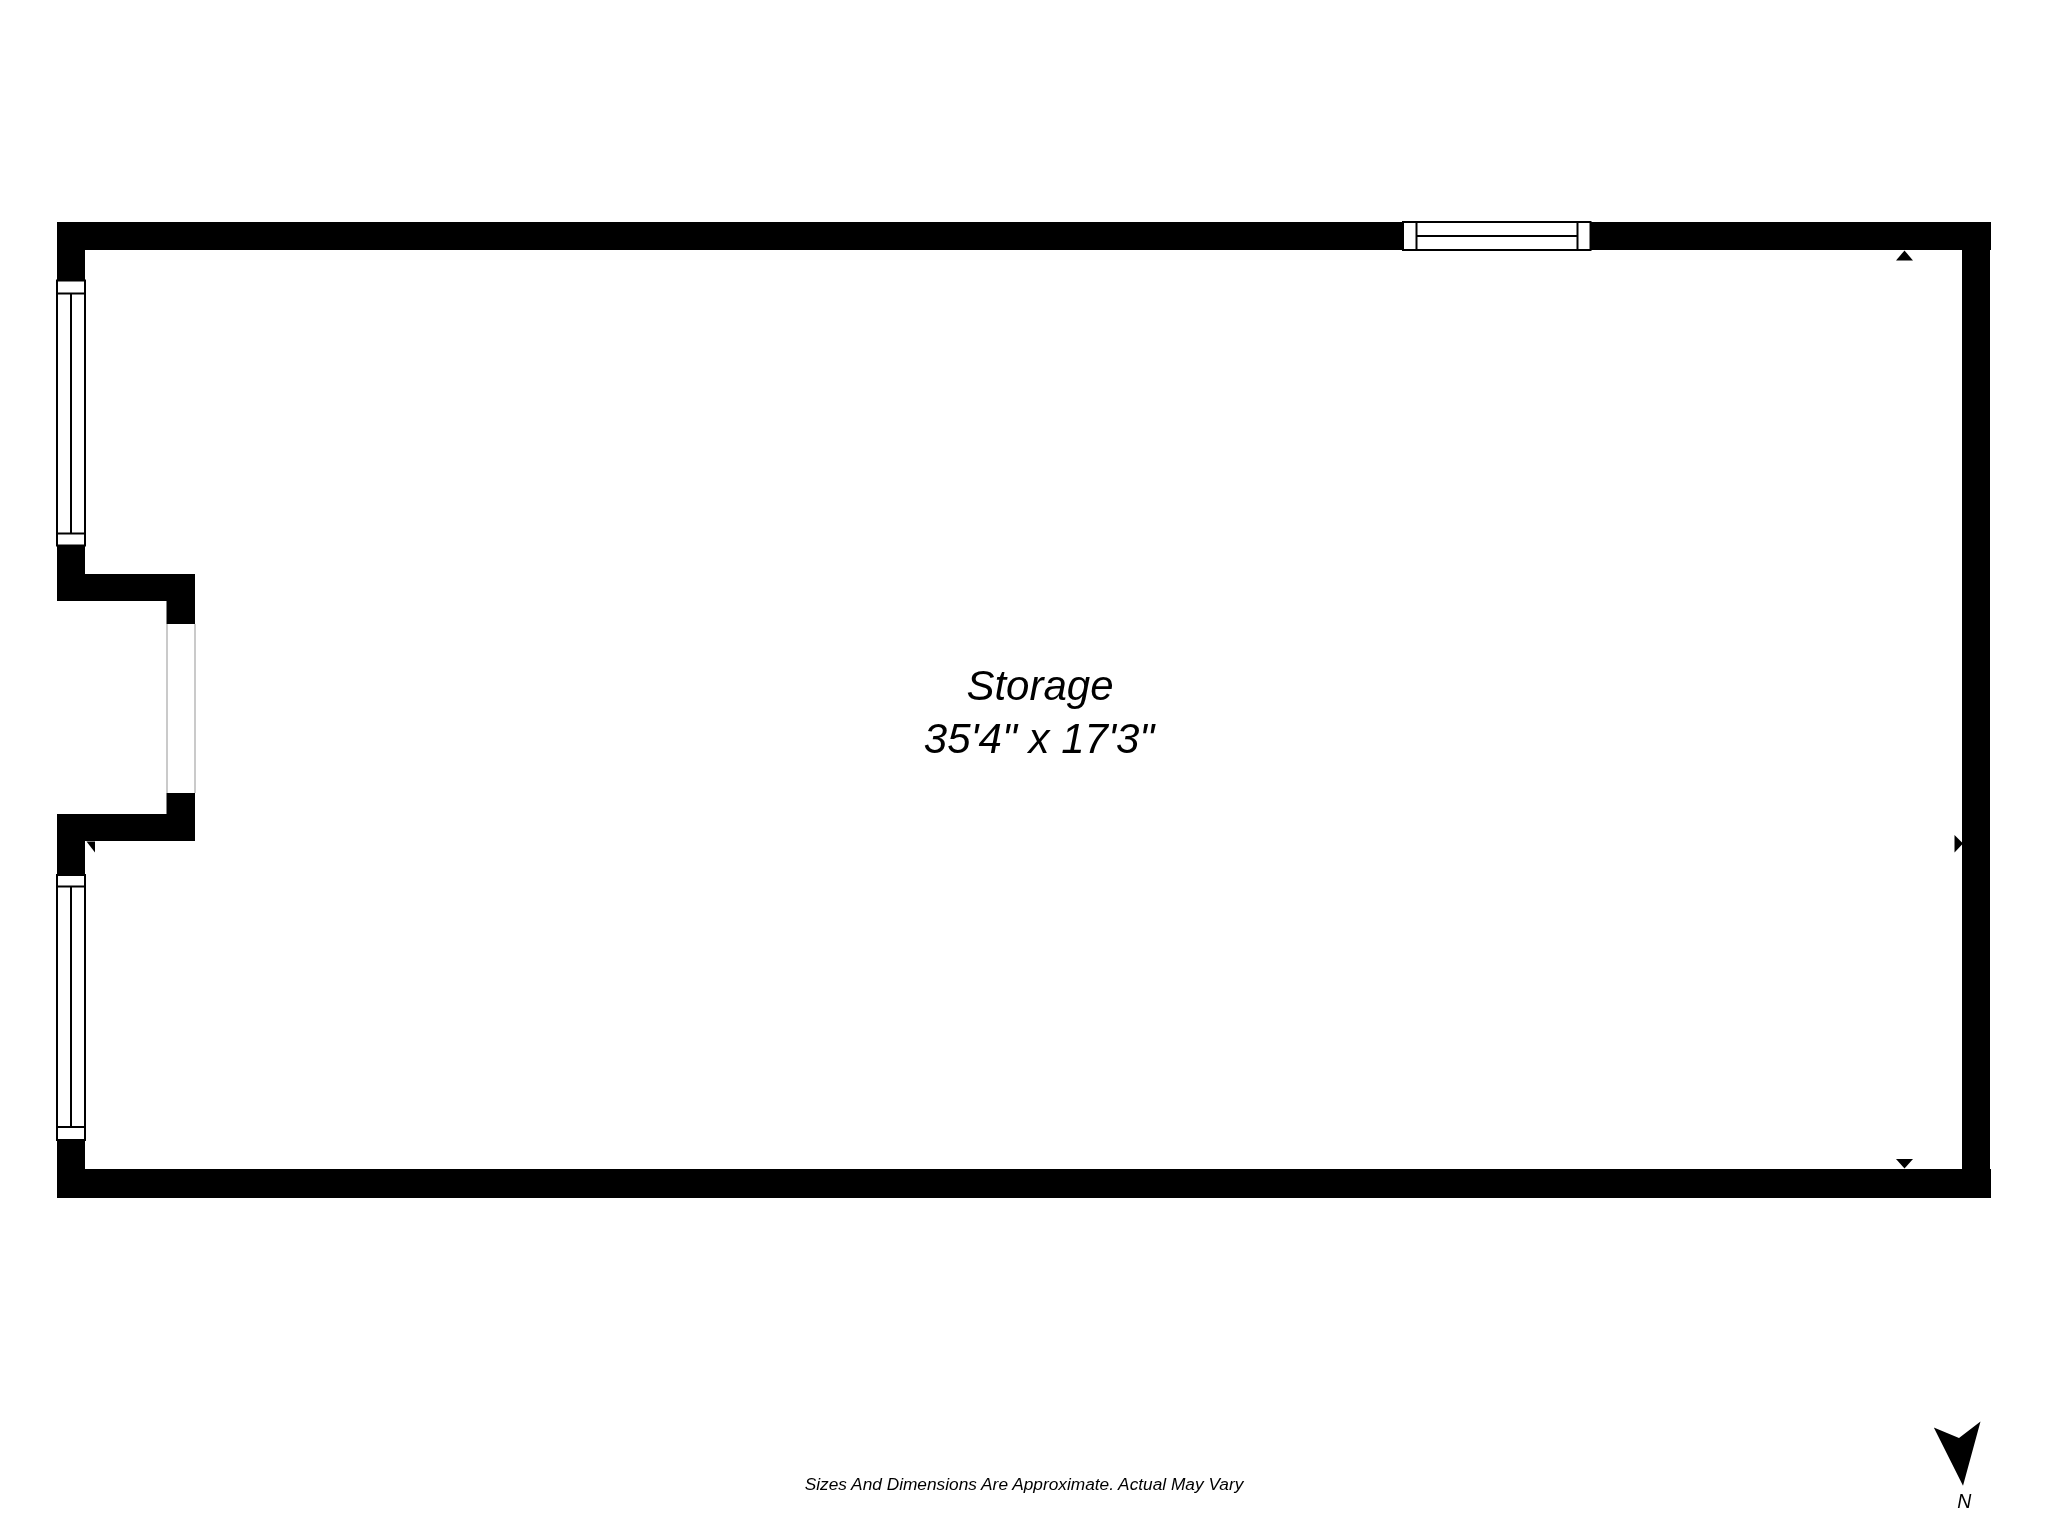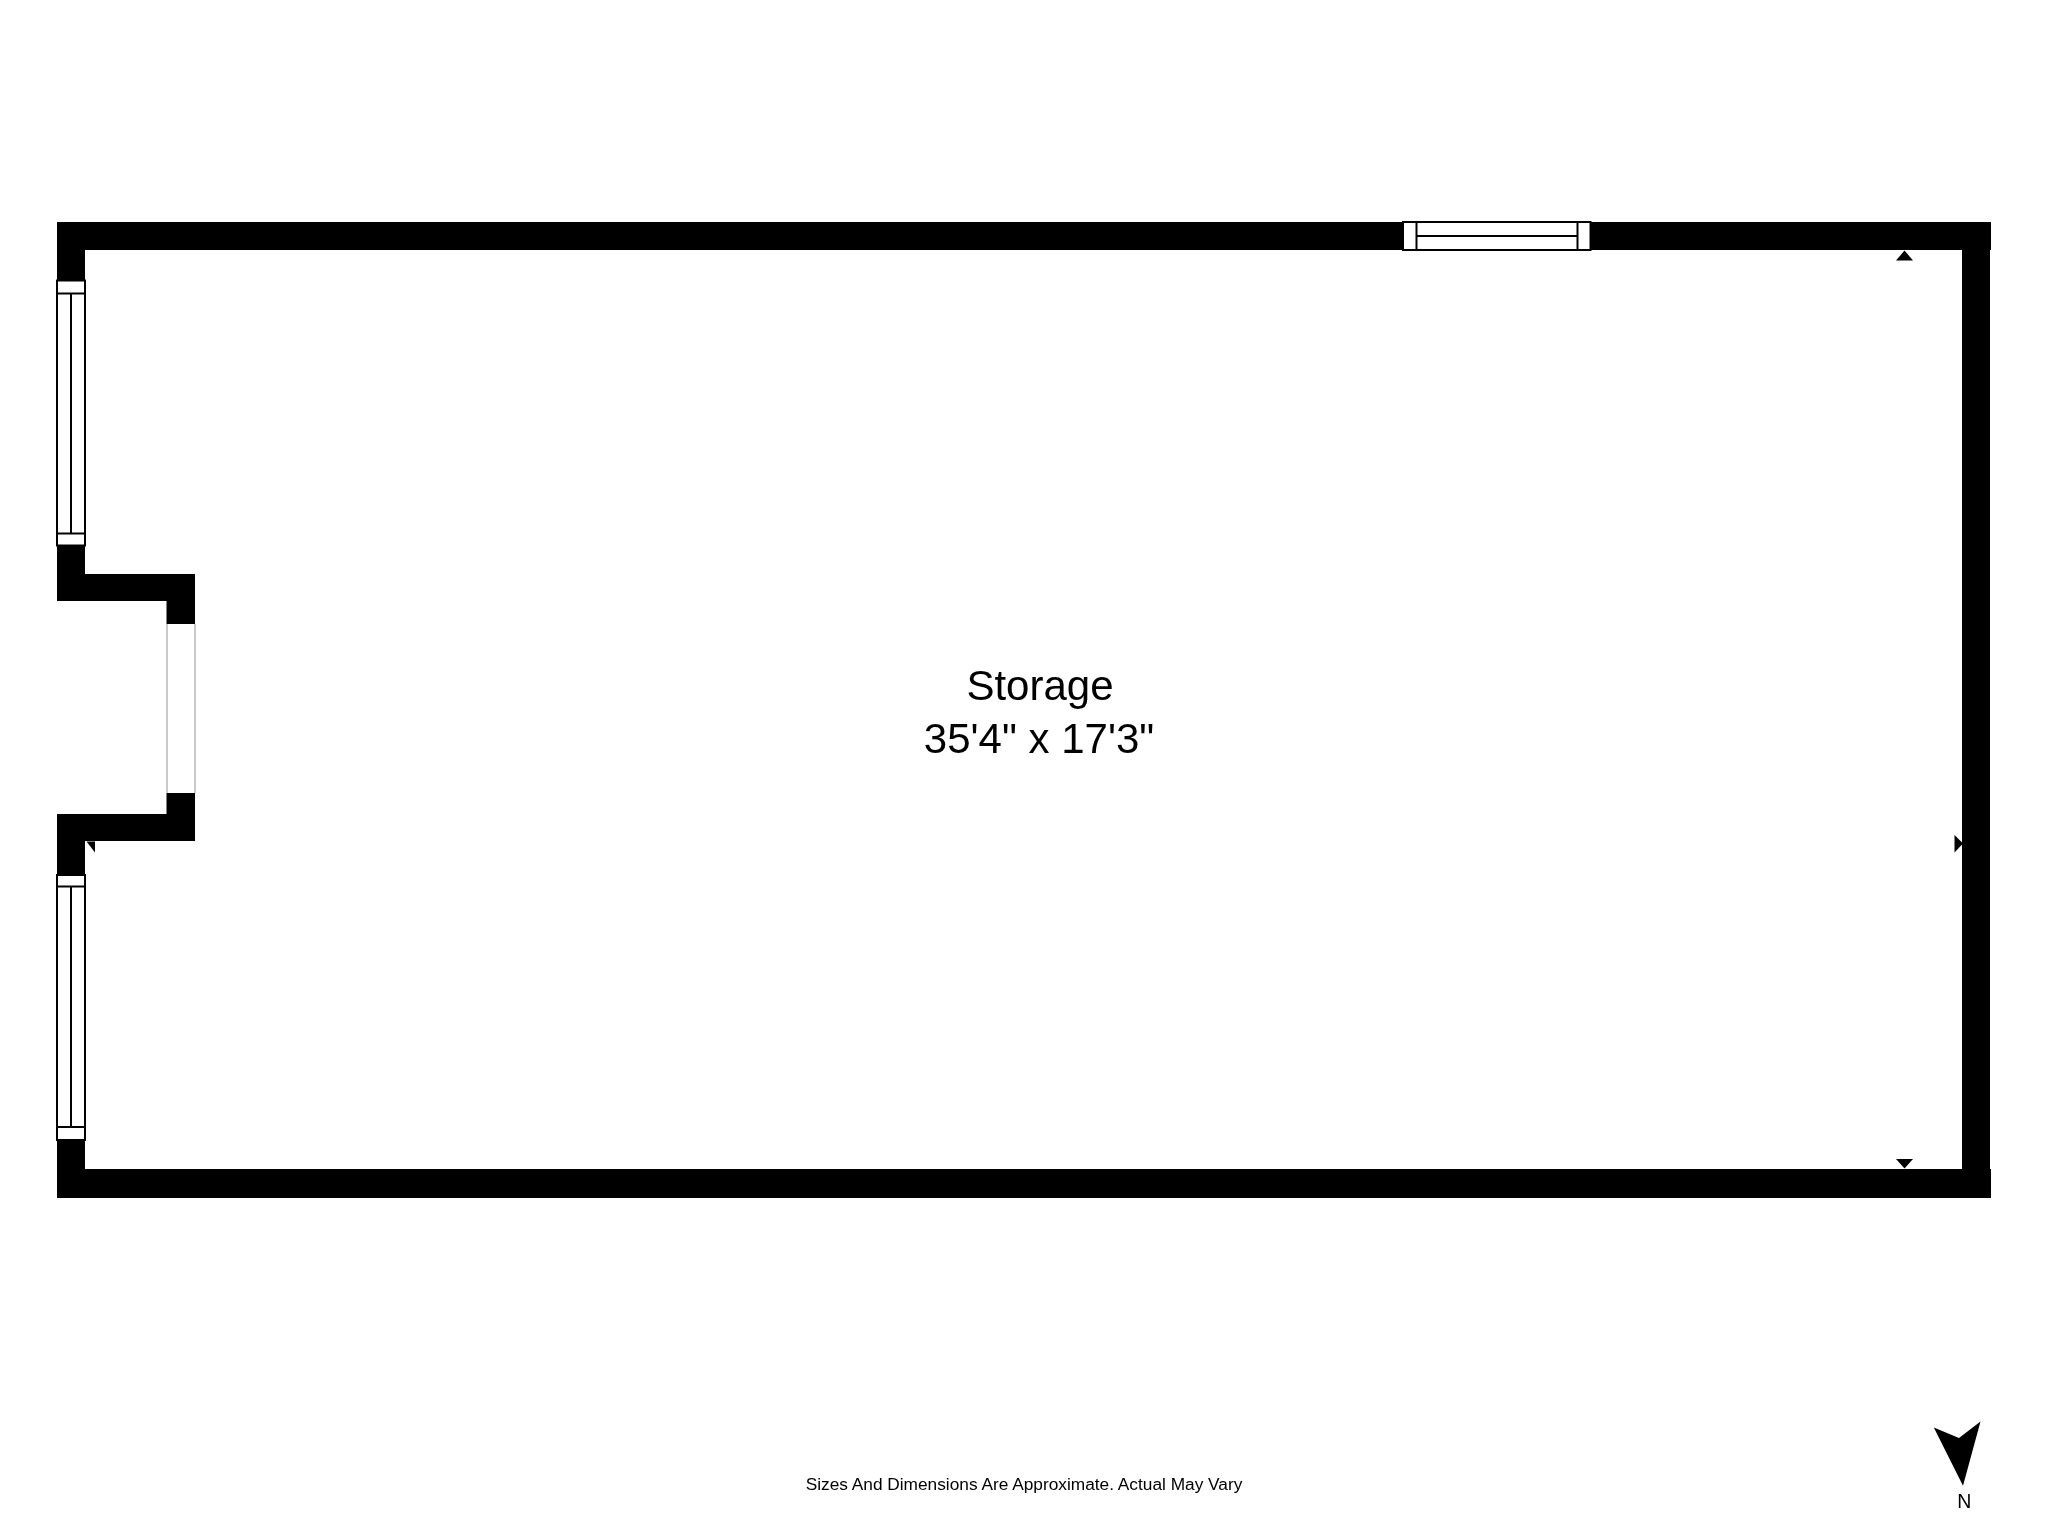--- a/index.html
+++ b/index.html
@@ -1,16 +1,16 @@
 <!DOCTYPE html>
 <html><head>
 <meta charset="utf-8">
 <style>
 html,body{margin:0;padding:0;background:#ffffff;}
-#plan{position:relative;width:2048px;height:1536px;background:#ffffff;font-family:"Liberation Sans",sans-serif;overflow:hidden;}
+#plan{position:relative;width:2048px;height:1536px;background:#ffffff;font-family:"Liberation Sans",sans-serif;overflow:hidden;font-style:italic;}
 #plan svg{position:absolute;left:0;top:0;display:block;}
 </style>
 </head>
 <body>
 
 <div id="plan">
 <svg width="2048" height="1536" viewBox="0 0 2048 1536">
 
   <rect x="0" y="0" width="2048" height="1536" fill="#ffffff"></rect>
 

